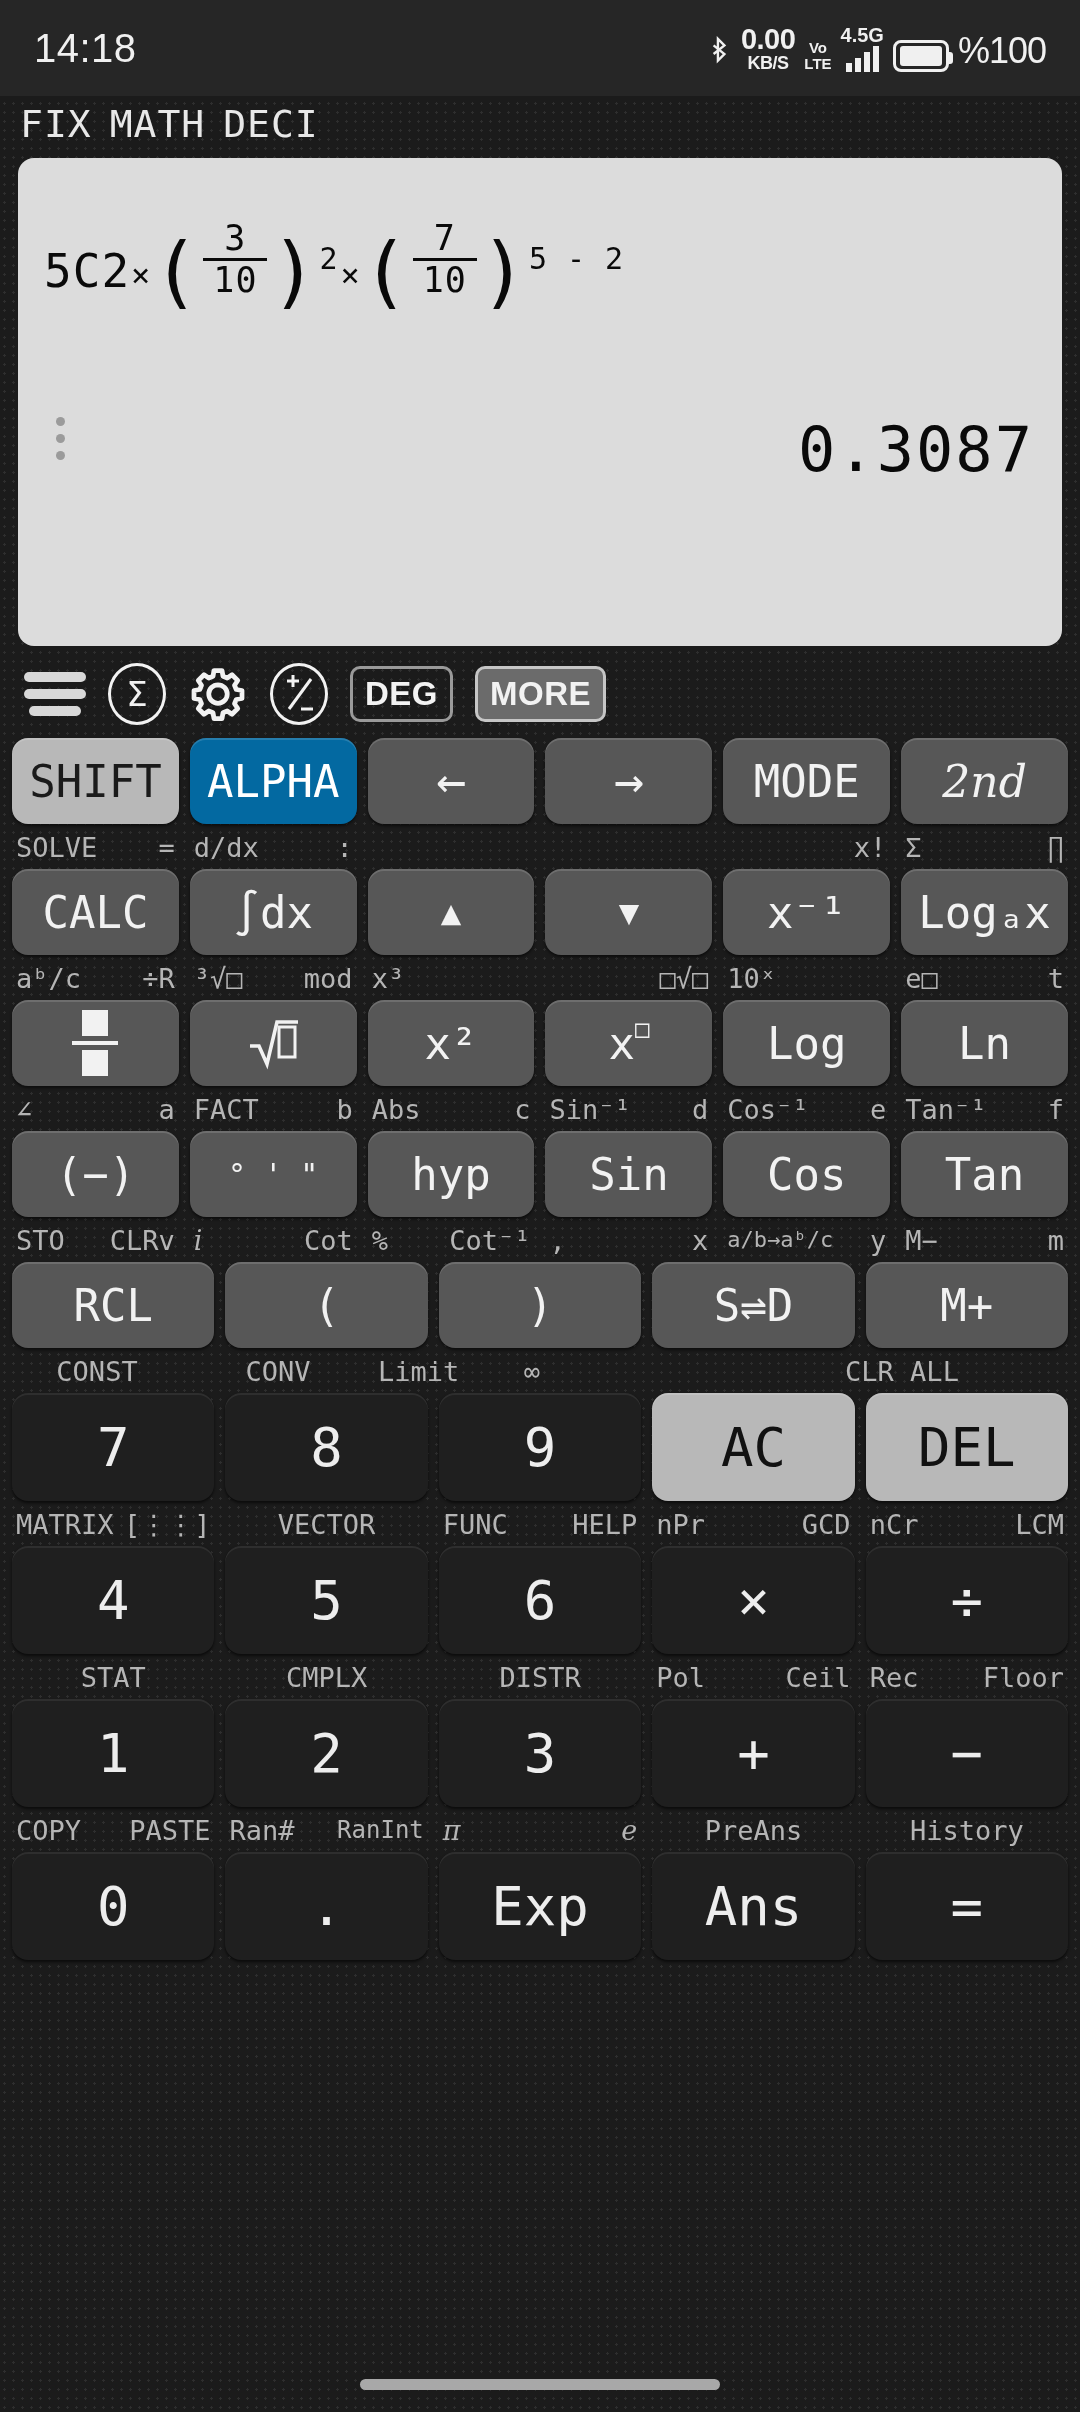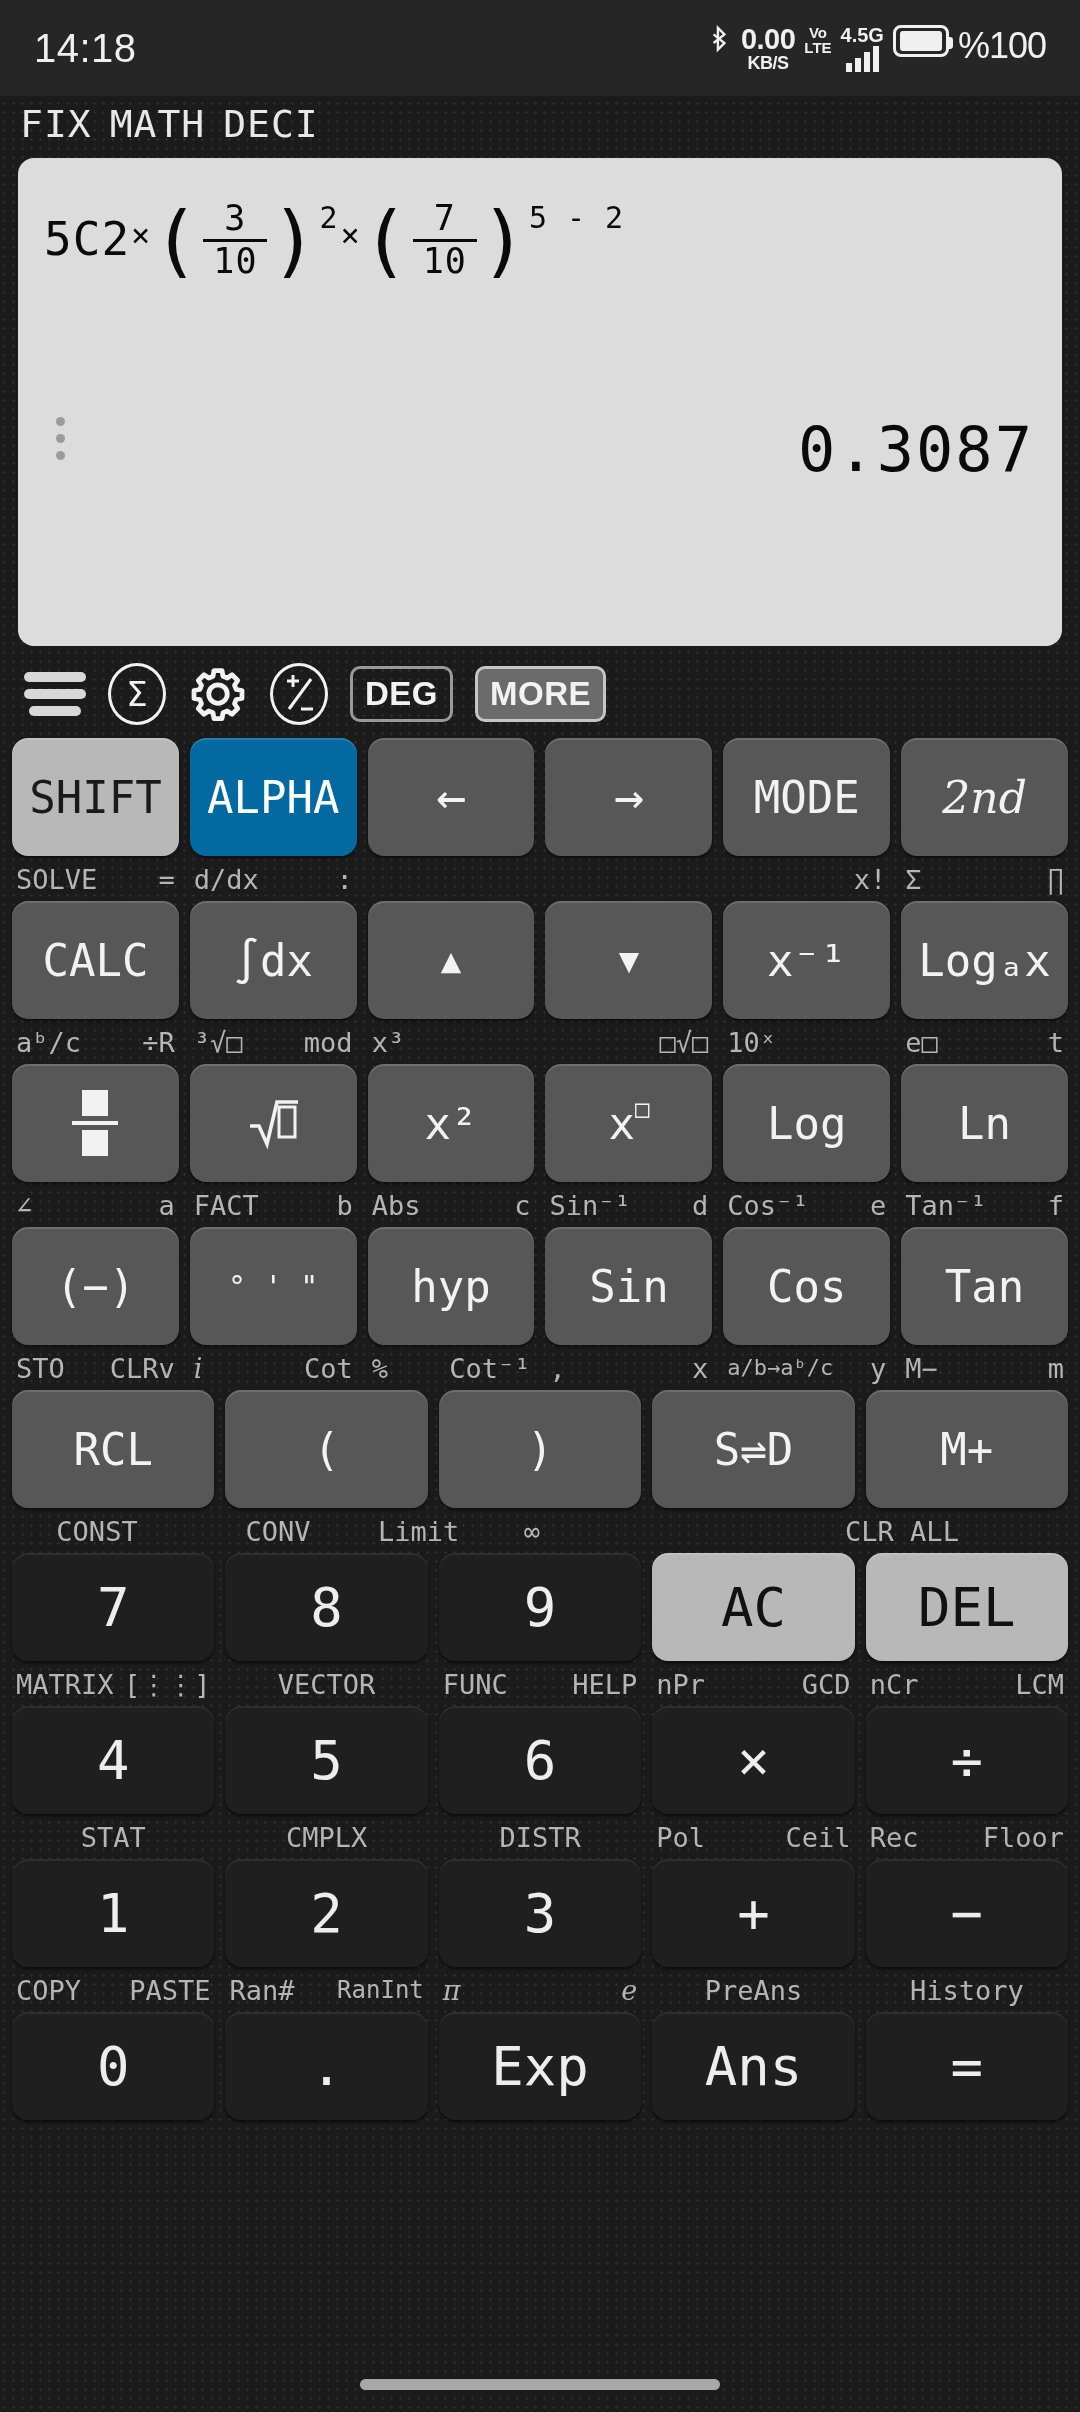--- a/index.html
+++ b/index.html
@@ -18,21 +18,21 @@
 
   
   .statusbar {
     height: 96px; width: 100%;
     background: #262626;
     display: flex; align-items: center;
     padding: 0 34px;
     color: #f0f0f0;
   }
   .status-time { font-size: 40px; font-family: "Liberation Sans", sans-serif; letter-spacing: .5px; }
-  .status-right { margin-left: auto; display: flex; gap: 9px; }
+  .status-right { margin-left: auto; display: flex; align-items: flex-end; gap: 9px; }
   .bt-icon { width: 26px; height: 36px; }
   .net-speed { display:flex; flex-direction:column; align-items:center; line-height:1; font-family:"Liberation Sans",sans-serif;}
   .net-speed .kb { font-size: 29px; font-weight:600; letter-spacing:-.5px;}
   .net-speed .unit { font-size: 18px; font-weight:700; letter-spacing:-.5px;}
   .volte { display:flex; flex-direction:column; align-items:center; line-height:1.05; font-family:"Liberation Sans",sans-serif; font-size:15px; font-weight:700;}
   .signal-wrap { display:flex; flex-direction:column; align-items:center; line-height:1;}
   .signal-g { font-size:20px; font-family:"Liberation Sans",sans-serif; font-weight:600; margin-bottom:1px;}
   .bars { display:flex; align-items:flex-end; gap:3px; height:26px;}
   .bars i { width:6px; background:#f0f0f0; display:block; }
   .bars i:nth-child(1){height:9px}
@@ -64,21 +64,21 @@
     margin: 8px 18px 0 18px;
     height: 488px;
     background: #dcdcdc;
     border-radius: 16px;
     position: relative;
     padding: 22px 26px;
     color: #0a0a0a;
   }
   .expr {
     font-size: 46px;
-    display: flex; align-items: center;
+    display: flex; align-items: flex-end;
     letter-spacing: 1px;
     height: 118px;
   }
   .expr .sup { font-size: 30px; vertical-align: super; position: relative; top: -22px; margin: 0 1px;}
   .frac {
     display: inline-flex; flex-direction: column; align-items: center;
     font-size: 35px; line-height: 1.02; vertical-align: middle;
     margin: 0 3px; position: relative; top: 1px;
   }
   .frac .num { padding: 0 10px; }
@@ -117,21 +117,21 @@
     border: 3px solid #9a9a9a; border-radius: 10px;
     color: #f2f2f2; font-size: 33px; padding: 6px 12px;
     font-family:"Liberation Sans",sans-serif; font-weight: 700; letter-spacing:.5px;
   }
   .pill-btn.more { background: #6b6b6b; border-color:#c6c6c6; }
 
   
   .keypad { padding: 0 12px; }
   .krow { display: flex; gap: 11px; margin-bottom: 3px; }
   .key {
-    flex: 1; height: 118px;
+    flex: 1; height: 86px;
     border-radius: 16px;
     display: flex; align-items: center; justify-content: center;
     color: #f2f2f2; font-size: 44px;
     font-family: "DejaVu Sans Mono", monospace;
     background: #5a5a5a;
     box-shadow: inset 0 2px 0 rgba(255,255,255,.14), 0 2px 3px rgba(0,0,0,.55);
     user-select: none;
   }
   .key.shift { background: #b8b8b8; color: #1a1a1a; }
   .key.alpha { background: #0369a1; color: #ffffff; }

